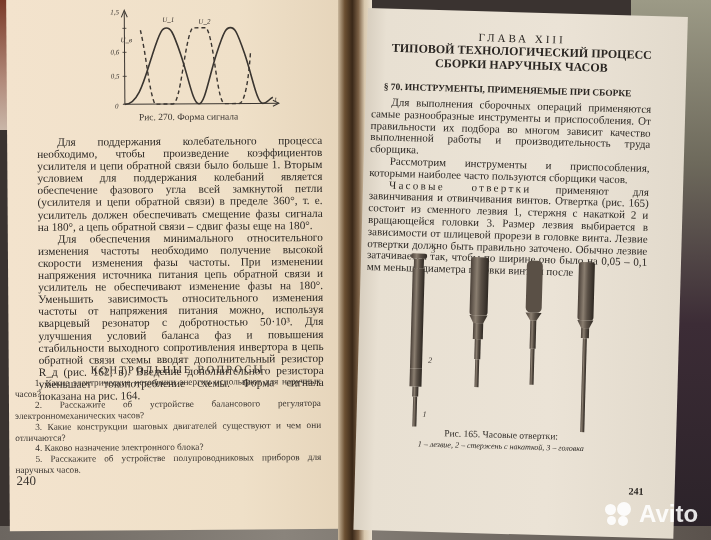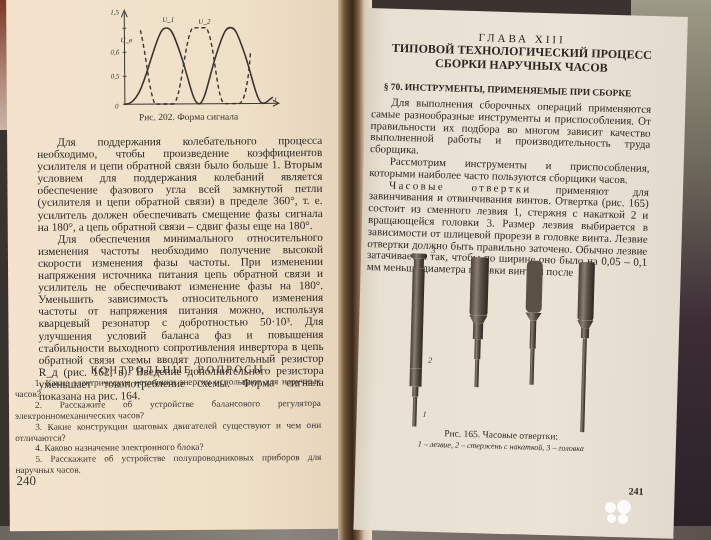--- a/index.html
+++ b/index.html
@@ -121,21 +121,21 @@
       <path d="M30,30 C36,56 38,90 44,104 L62,104 C70,104 74,40 82,28 L96,28 C104,40 106,104 114,104 L128,104 C134,104 138,80 140,52" fill="none" stroke="#3a3530" stroke-width="1.4" stroke-dasharray="4,3"></path>
     </svg>
     <span class="lbl" style="left:10px;top:6px;margin-top:30px;">U_в</span>
     <span class="lbl" style="left:0px;top:8px;">1,5</span>
     <span class="lbl" style="left:0px;top:48px;">0,6</span>
     <span class="lbl" style="left:0px;top:72px;text-align:center;">0,5</span>
     <span class="lbl" style="left:4px;top:102px;">0</span>
     <span class="lbl" style="left:164px;top:96px;">t</span>
     <span class="lbl" style="left:52px;top:16px;">U_1</span>
     <span class="lbl" style="left:88px;top:18px;">U_2</span>
-    <div class="cap164">Рис. 202. Форма сигнала</div>
+    <div class="cap164">Рис. 270. Форма сигнала</div>
   </div>
 
   <div class="body-text left-body">
     <p>Для поддержания колебательного процесса необходимо, чтобы произведение коэффициентов усилителя и цепи обратной связи было больше 1. Вторым условием для поддержания колебаний является обеспечение фазового угла всей замкнутой петли (усилителя и цепи обратной связи) в пределе 360°, т. е. усилитель должен обеспечивать смещение фазы сигнала на 180°, а цепь обратной связи – сдвиг фазы еще на 180°.</p>
     <p>Для обеспечения минимального относительного изменения частоты необходимо получение высокой скорости изменения фазы частоты. При изменении напряжения источника питания цепь обратной связи и усилитель не обеспечивают изменение фазы на 180°. Уменьшить зависимость относительного изменения частоты от напряжения питания можно, используя кварцевый резонатор с добротностью 50·10³. Для улучшения условий баланса фаз и повышения стабильности выходного сопротивления инвертора в цепь обратной связи схемы вводят дополнительный резистор R_д (рис. 162, в). Введение дополнительного резистора уменьшает токопотребление схемы. Форма сигнала показана на рис. 164.</p>
   </div>
 
   <div class="qhead">КОНТРОЛЬНЫЕ ВОПРОСЫ</div>
   <div class="questions">
     <p>1. Какие электрические источники энергии используют для наручных часов?</p>
@@ -219,13 +219,14 @@
   </div>
 </div>
 
 <div class="watermark">
   <div class="dots">
     <span style="left:0;top:2px;width:11px;height:11px;"></span>
     <span style="left:12px;top:0;width:14px;height:14px;"></span>
     <span style="left:2px;top:14px;width:9px;height:9px;"></span>
     <span style="left:13px;top:14px;width:10px;height:10px;"></span>
   </div>
+  <span>Avito</span>
 </div>
 
 </body></html>

